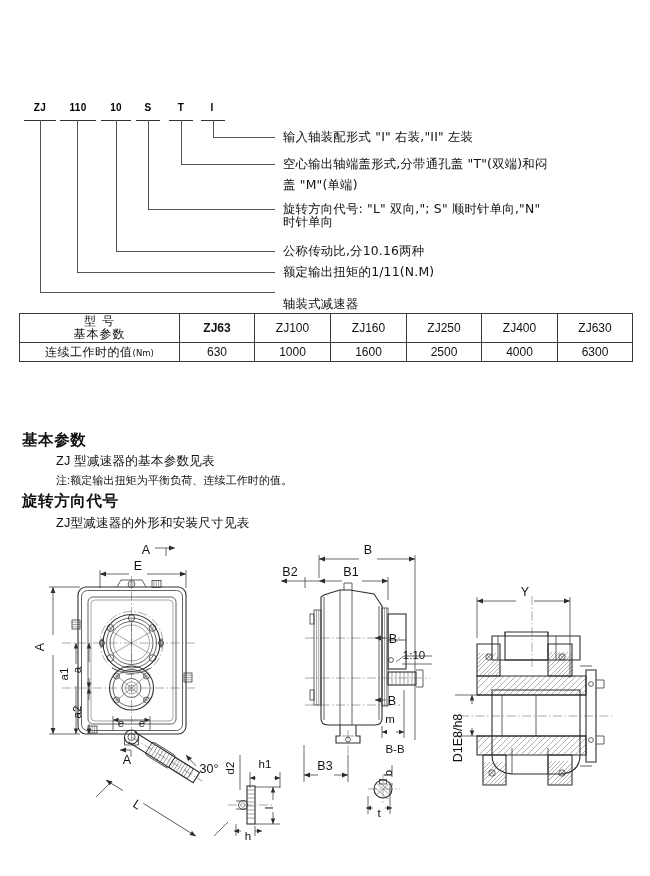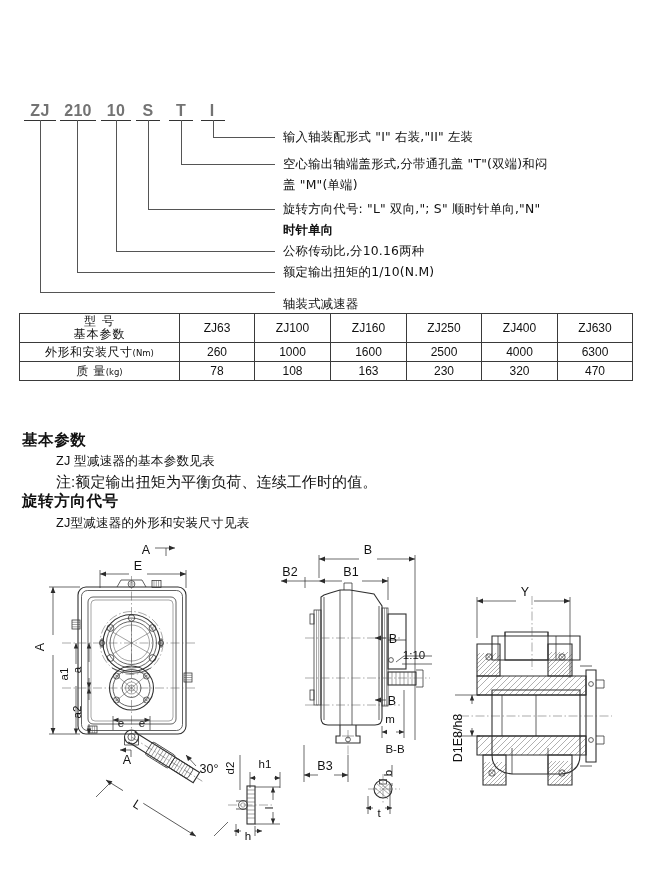--- a/index.html
+++ b/index.html
@@ -11,25 +11,25 @@
     color: #111111;
     position: relative;
     overflow: hidden;
   }
 
   
   #code-block { position: absolute; left: 0; top: 0; width: 650px; height: 310px; }
 
   .code-token {
     position: absolute;
-    font-size: 16px;
+    font-size: 10px;
     font-weight: bold;
     letter-spacing: .3px;
     text-align: center;
-    color: #737373;
+    color: #000000;
     white-space: nowrap;
   }
   .code-underline { position: absolute; height: 0; border-top: 1.6px solid #333; }
   .lead-v { position: absolute; width: 0; border-left: 1.3px solid #555; }
   .lead-h { position: absolute; height: 0; border-top: 1.3px solid #555; }
 
   .legend-line {
     position: absolute;
     font-size: 12.4px;
     color: #111;
@@ -83,21 +83,21 @@
   }
   .sec-sub {
     position: absolute;
     font-size: 12.6px;
     color: #111;
     white-space: nowrap;
     letter-spacing: .2px;
   }
   .sec-note {
     position: absolute;
-    font-size: 15px;
+    font-size: 11px;
     color: #111;
     white-space: nowrap;
     letter-spacing: .1px;
     text-align: right;
   }
 
   
   #drawings { position: absolute; left: 0; top: 540px; width: 650px; height: 336px; }
   svg { display: block; }
   .ln   { stroke: #2f2f2f; stroke-width: .75; fill: none; }
@@ -110,21 +110,21 @@
   .dimtxt { font-family: "Liberation Sans", sans-serif; font-size: 11.5px;
             fill: #111; text-anchor: middle; }
   .dimtxt.bg { font-size: 12.5px; }
 </style>
 </head>
 <body>
 
 <div id="code-block">
 
   <div class="code-token" style="left:26px;  top:102px; width:28px;">ZJ</div>
-  <div class="code-token" style="left:62px;  top:102px; width:32px;">210</div>
+  <div class="code-token" style="left:62px;  top:102px; width:32px;">110</div>
   <div class="code-token" style="left:103px; top:102px; width:26px;">10</div>
   <div class="code-token" style="left:139px; top:102px; width:18px;">S</div>
   <div class="code-token" style="left:173px; top:102px; width:16px;">T</div>
   <div class="code-token" style="left:205px; top:102px; width:14px;">I</div>
 
   <div class="code-underline" style="left:24px;  top:120px; width:32px;"></div>
   <div class="code-underline" style="left:60px;  top:120px; width:36px;"></div>
   <div class="code-underline" style="left:101px; top:120px; width:30px;"></div>
   <div class="code-underline" style="left:136px; top:120px; width:24px;"></div>
   <div class="code-underline" style="left:169px; top:120px; width:24px;"></div>
@@ -141,63 +141,54 @@
   <div class="lead-h" style="left:181px; top:164px; width:94px;"></div>
   <div class="lead-h" style="left:148px; top:209px; width:127px;"></div>
   <div class="lead-h" style="left:116px; top:251px; width:159px;"></div>
   <div class="lead-h" style="left:77px;  top:272px; width:198px;"></div>
   <div class="lead-h" style="left:40px;  top:292px; width:235px;"></div>
 
   <div class="legend-line" style="left:283px; top:129px;">输入轴装配形式  "I"  右装,"II"  左装</div>
   <div class="legend-line" style="left:283px; top:156px;">空心输出轴端盖形式,分带通孔盖 "T"(双端)和闷</div>
   <div class="legend-line cont" style="left:283px; top:177px;">盖 "M"(单端)</div>
   <div class="legend-line" style="left:283px; top:201px;">旋转方向代号: "L" 双向,"; S" 顺时针单向,"N"</div>
-  <div class="legend-line cont" style="left:283px; top:222px;font-weight:bold;">时针单向</div>
+  <div class="legend-line cont" style="left:283px; top:214px;">时针单向</div>
   <div class="legend-line" style="left:283px; top:243px;text-align:right;">公称传动比,分10.16两种</div>
-  <div class="legend-line" style="left:283px; top:264px;">额定输出扭矩的1/10(N.M)</div>
+  <div class="legend-line" style="left:283px; top:264px;">额定输出扭矩的1/11(N.M)</div>
   <div class="legend-line" style="left:283px; top:296px;">轴装式减速器</div>
 </div>
 
 <div id="spec-table-wrap">
   <table class="spec">
     <tbody>
       <tr class="hdr">
         <td class="hdr-cell" style="width:160px;">
           <span class="hdr-top">型  号</span>
           <span class="hdr-bot">基本参数</span>
         </td>
-        <td class="num" colspan="2" style="width:75px;">ZJ63</td>
+        <td class="num" colspan="2" style="width:75px;font-weight:bold;">ZJ63</td>
         <td class="num" colspan="2" style="width:76px;">ZJ100</td>
         <td class="num" colspan="2" style="width:76px;">ZJ160</td>
         <td class="num" colspan="2" style="width:75px;">ZJ250</td>
         <td class="num" colspan="2" style="width:76px;">ZJ400</td>
         <td class="num" colspan="2" style="width:75px;">ZJ630</td>
       </tr>
 
       <tr>
-        <td class="lbl"><span>外形和安装尺寸</span><span class="unit">(Nm)</span></td>
-        <td class="num" colspan="2">260</td>
+        <td class="lbl"><span>连续工作时的值</span><span class="unit">(Nm)</span></td>
+        <td class="num" colspan="2">630</td>
         <td class="num" colspan="2">1000</td>
         <td class="num" colspan="2">1600</td>
         <td class="num" colspan="2">2500</td>
         <td class="num" colspan="2">4000</td>
         <td class="num" colspan="2">6300</td>
       </tr>
 
 
 
-      <tr>
-        <td class="lbl"><span>质  量</span><span class="unit">(kg)</span></td>
-        <td class="num" colspan="2">78</td>
-        <td class="num" colspan="2">108</td>
-        <td class="num" colspan="2">163</td>
-        <td class="num" colspan="2">230</td>
-        <td class="num" colspan="2">320</td>
-        <td class="num" colspan="2">470</td>
-      </tr>
     </tbody>
   </table>
 </div>
 
 <div class="sec-head" style="left:22px; top:430px;">基本参数</div>
 <div class="sec-sub" style="left:56px; top:453px;text-align:right;">ZJ 型减速器的基本参数见表</div>
 <div class="sec-note" style="left:56px; top:473px;">注:额定输出扭矩为平衡负荷、连续工作时的值。</div>
 
 <div class="sec-head" style="left:22px; top:491px;">旋转方向代号</div>
 <div class="sec-sub" style="left:56px; top:515px;">ZJ型减速器的外形和安装尺寸见表</div>

